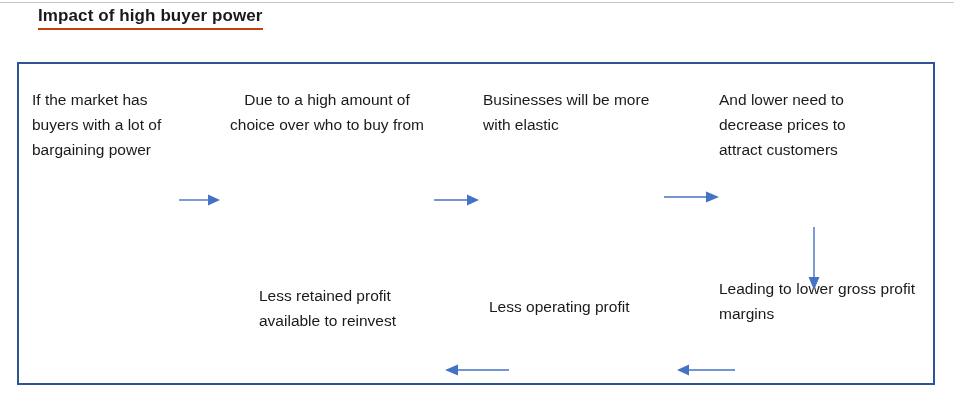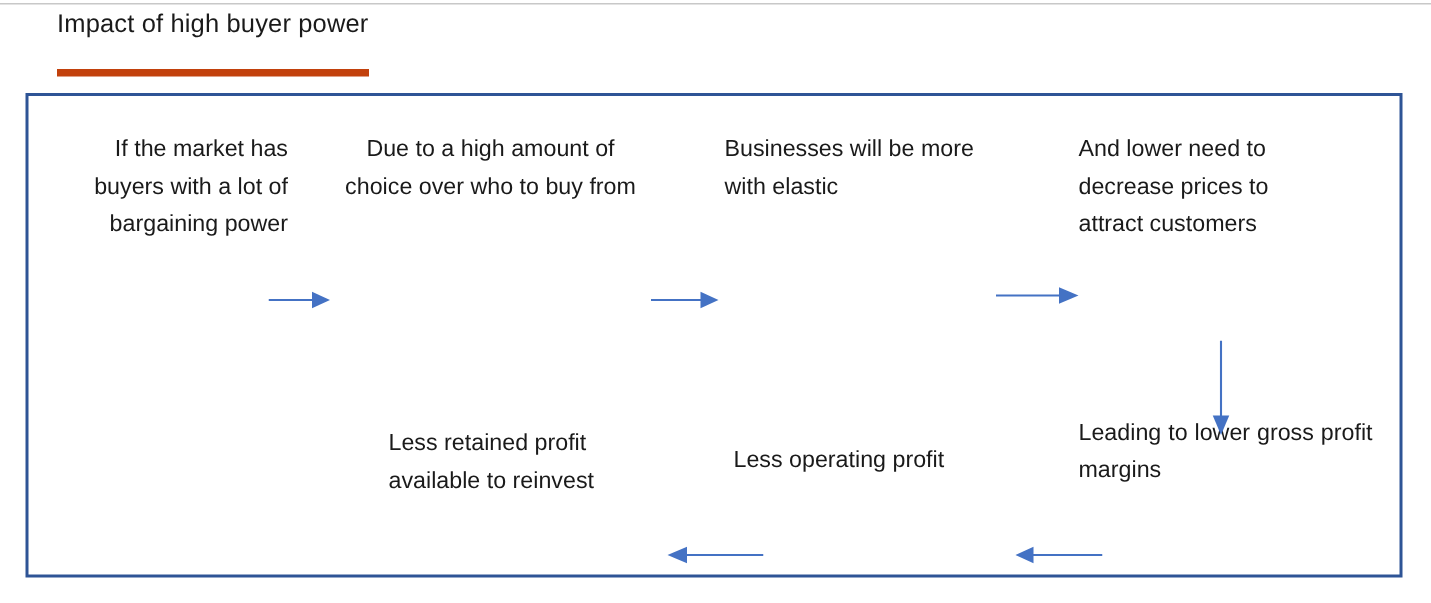--- a/index.html
+++ b/index.html
@@ -26,24 +26,25 @@
   }
 
   
   .page-title {
     position: absolute;
     left: 38px;
     top: 5px;
     font-size: 17px;
     color: #1a1a1a;
     letter-spacing: 0.1px;
-    border-bottom: 5px solid #c2410c;
-    padding-bottom: 20px;
+    border-bottom: 2px solid #c2410c;
+    padding-bottom: 2px;
     line-height: 21px;
     white-space: nowrap;
+    font-weight: bold;
   }
 
   
   .diagram-frame {
     position: absolute;
     left: 17px;
     top: 62px;
     width: 918px;
     height: 323px;
     border: 2px solid #2e5496;
@@ -57,21 +58,21 @@
     font-size: 15.5px;
     line-height: 25px;
     color: #1a1a1a;
   }
   .node.justify {
     text-align: justify;
     text-align-last: left;
   }
 
   
-  .node-1 { left: 23px;  top: 23px;  width: 150px; text-align: right; }
+  .node-1 { left: 13px;  top: 23px;  width: 150px; }
   .node-2 { left: 210px; top: 23px;  width: 196px; text-align: center; }
   .node-3 { left: 464px; top: 23px;  width: 172px; }
   .node-4 { left: 700px; top: 23px;  width: 165px; }
   .node-5 { left: 700px; top: 212px; width: 196px; }
   .node-6 { left: 470px; top: 230px; width: 178px; }
   .node-7 { left: 240px; top: 219px; width: 180px; }
 
   
   .arrow {
     position: absolute;

